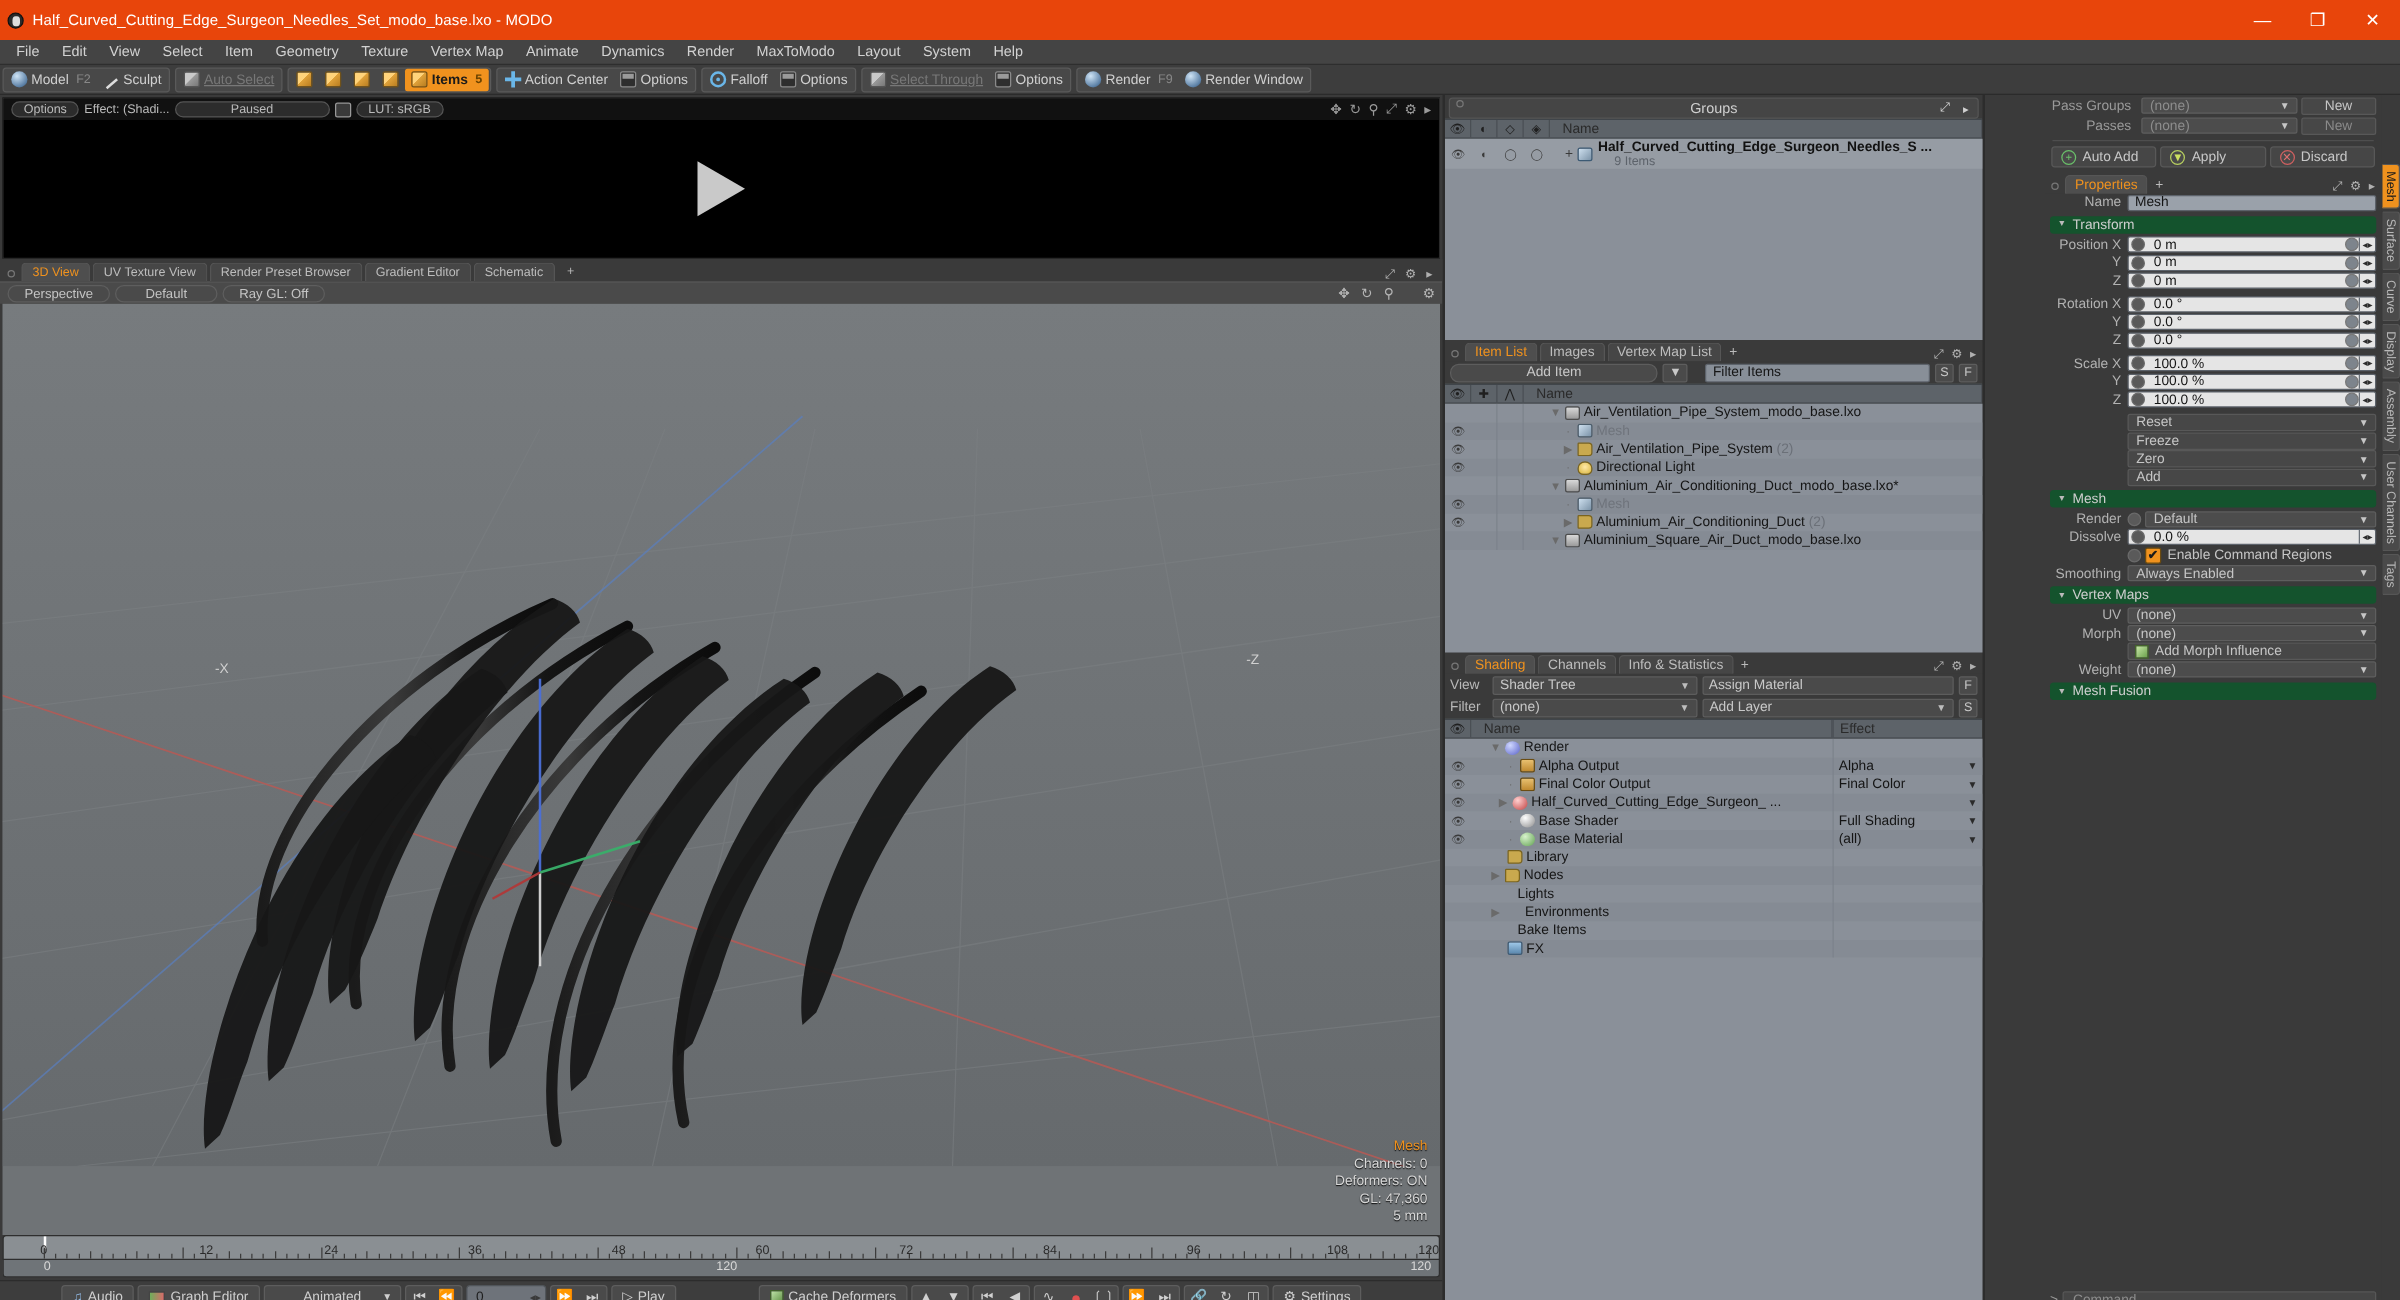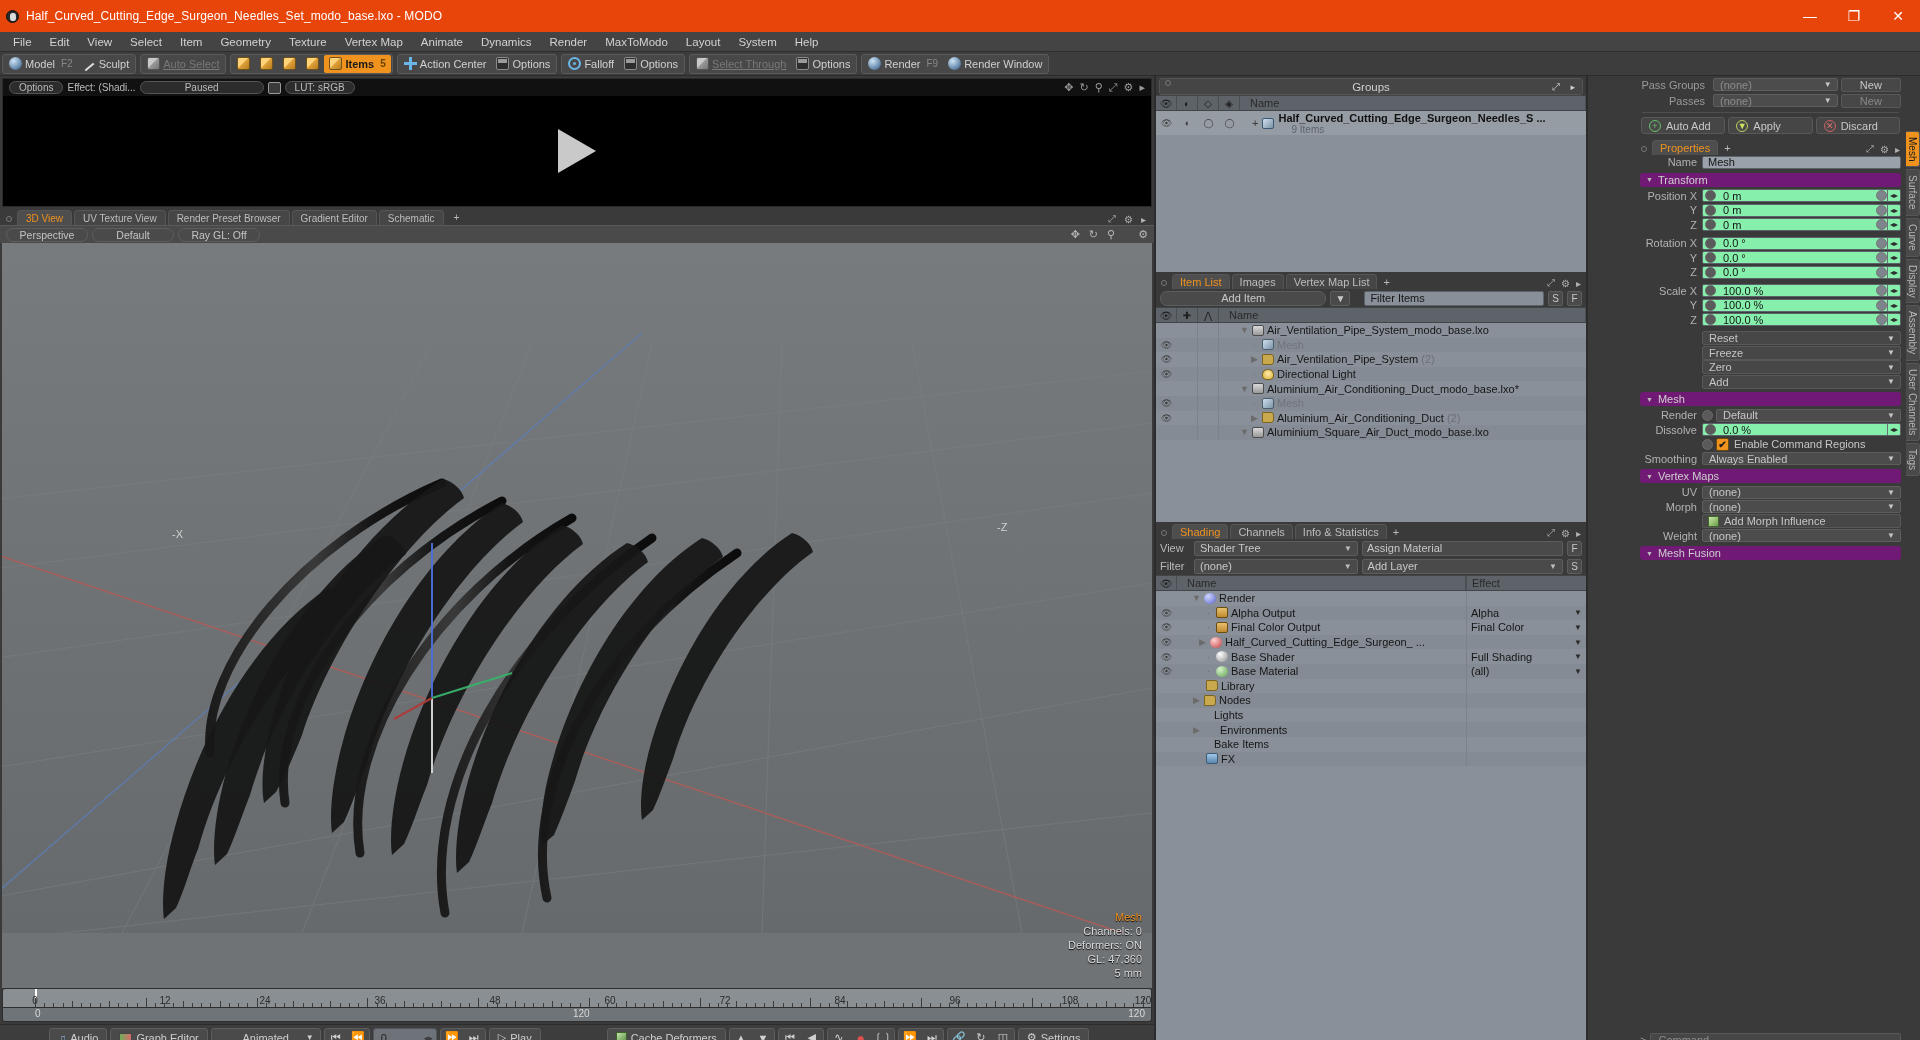--- a/index.html
+++ b/index.html
@@ -126,28 +126,28 @@
   .lbl{color:#b9b9b9;font-size:11px;}
   .inp{height:15px;background:#888f98;border:1px solid #5d636b;border-radius:2px;color:#151515;font-size:11px;display:flex;align-items:center;padding:0 5px;}
   .btnr{height:15px;background:#4a4a4a;border:1px solid #5d5d5d;border-radius:7px;color:#c8c8c8;font-size:11px;display:flex;align-items:center;justify-content:center;padding:0 6px;position:relative;}
   .dd{height:15px;background:#4a4a4a;border:1px solid #5d5d5d;border-radius:2px;color:#c8c8c8;font-size:11px;display:flex;align-items:center;padding:0 5px;position:relative;}
   .dd .ar{position:absolute;right:5px;font-size:8px;color:#bdbdbd;}
   .sq-btn{width:15px;height:15px;background:#4a4a4a;border:1px solid #5d5d5d;border-radius:2px;color:#c8c8c8;font-size:10px;display:flex;align-items:center;justify-content:center;}
   
   #propsections{flex:1;overflow:hidden;padding-bottom:2px;}
   .prow{height:14.5px;display:flex;align-items:center;margin:0 4px;}
   .plbl{width:62px;text-align:right;padding-right:5px;color:#b2b2b2;font-size:11px;}
-  .pfield{flex:1;height:13px;display:flex;align-items:center;background:#86efac;border:1px solid #5c626a;border-radius:2px;position:relative;}
+  .pfield{flex:1;height:13px;display:flex;align-items:center;background:#e5e5e5;border:1px solid #5c626a;border-radius:2px;position:relative;}
   .pfield .knob{width:11px;height:11px;border-radius:50%;border:1px solid #6a6a6a;background:#5a5a5a;margin:0 2px;flex:0 0 auto;}
   .pfield .val{color:#141414;font-size:11px;padding-left:5px;}
   .pfield .knob2{margin-left:auto;width:11px;height:11px;border-radius:50%;border:1px solid #787878;background:#7d848c;}
   .pfield .spin{width:13px;height:100%;border-left:1px solid #6a7078;display:flex;align-items:center;justify-content:center;color:#2d2d2d;font-size:8px;}
   .pdd{flex:1;height:13px;background:#4c4c4c;border:1px solid #5e5e5e;border-radius:2px;display:flex;align-items:center;padding-left:6px;color:#c6c6c6;font-size:11px;position:relative;}
   .pdd .ar{position:absolute;right:5px;font-size:8px;}
-  .phead{height:14px;background:#701a75;border-radius:3px;margin:3px 4px 2px 4px;display:flex;align-items:center;padding-left:6px;color:#cfcfcf;font-size:11px;}
+  .phead{height:14px;background:#14532d;border-radius:3px;margin:3px 4px 2px 4px;display:flex;align-items:center;padding-left:6px;color:#cfcfcf;font-size:11px;}
   .phead .tri{font-size:7px;margin-right:5px;color:#bbb;}
   .pbtn2{flex:1;height:14px;background:#474747;border:1px solid #585858;border-radius:2px;display:flex;align-items:center;padding-left:6px;color:#c6c6c6;font-size:11px;position:relative;}
   .pbtn2 .ar{position:absolute;right:5px;font-size:8px;}
   .chk{width:13px;height:13px;background:#f0921e;border:1px solid #6a4a10;border-radius:2px;display:flex;align-items:center;justify-content:center;color:#1b1b1b;font-size:10px;font-weight:bold;}
   
   #vtabstrip{width:15px;background:#3a3a3a;display:flex;flex-direction:column;align-items:center;padding-top:55px;gap:2px;}
   .vstab{writing-mode:vertical-rl;background:#4a4a4a;border:1px solid #565656;border-left:none;border-radius:0 3px 3px 0;color:#b8b8b8;font-size:10px;padding:5px 1px;white-space:nowrap;}
   .vstab.active{background:#f0921e;color:#1b1b1b;}
   
   #cmdline{height:20px;background:#3a3a3a;display:flex;align-items:center;gap:4px;padding:0 4px;}

